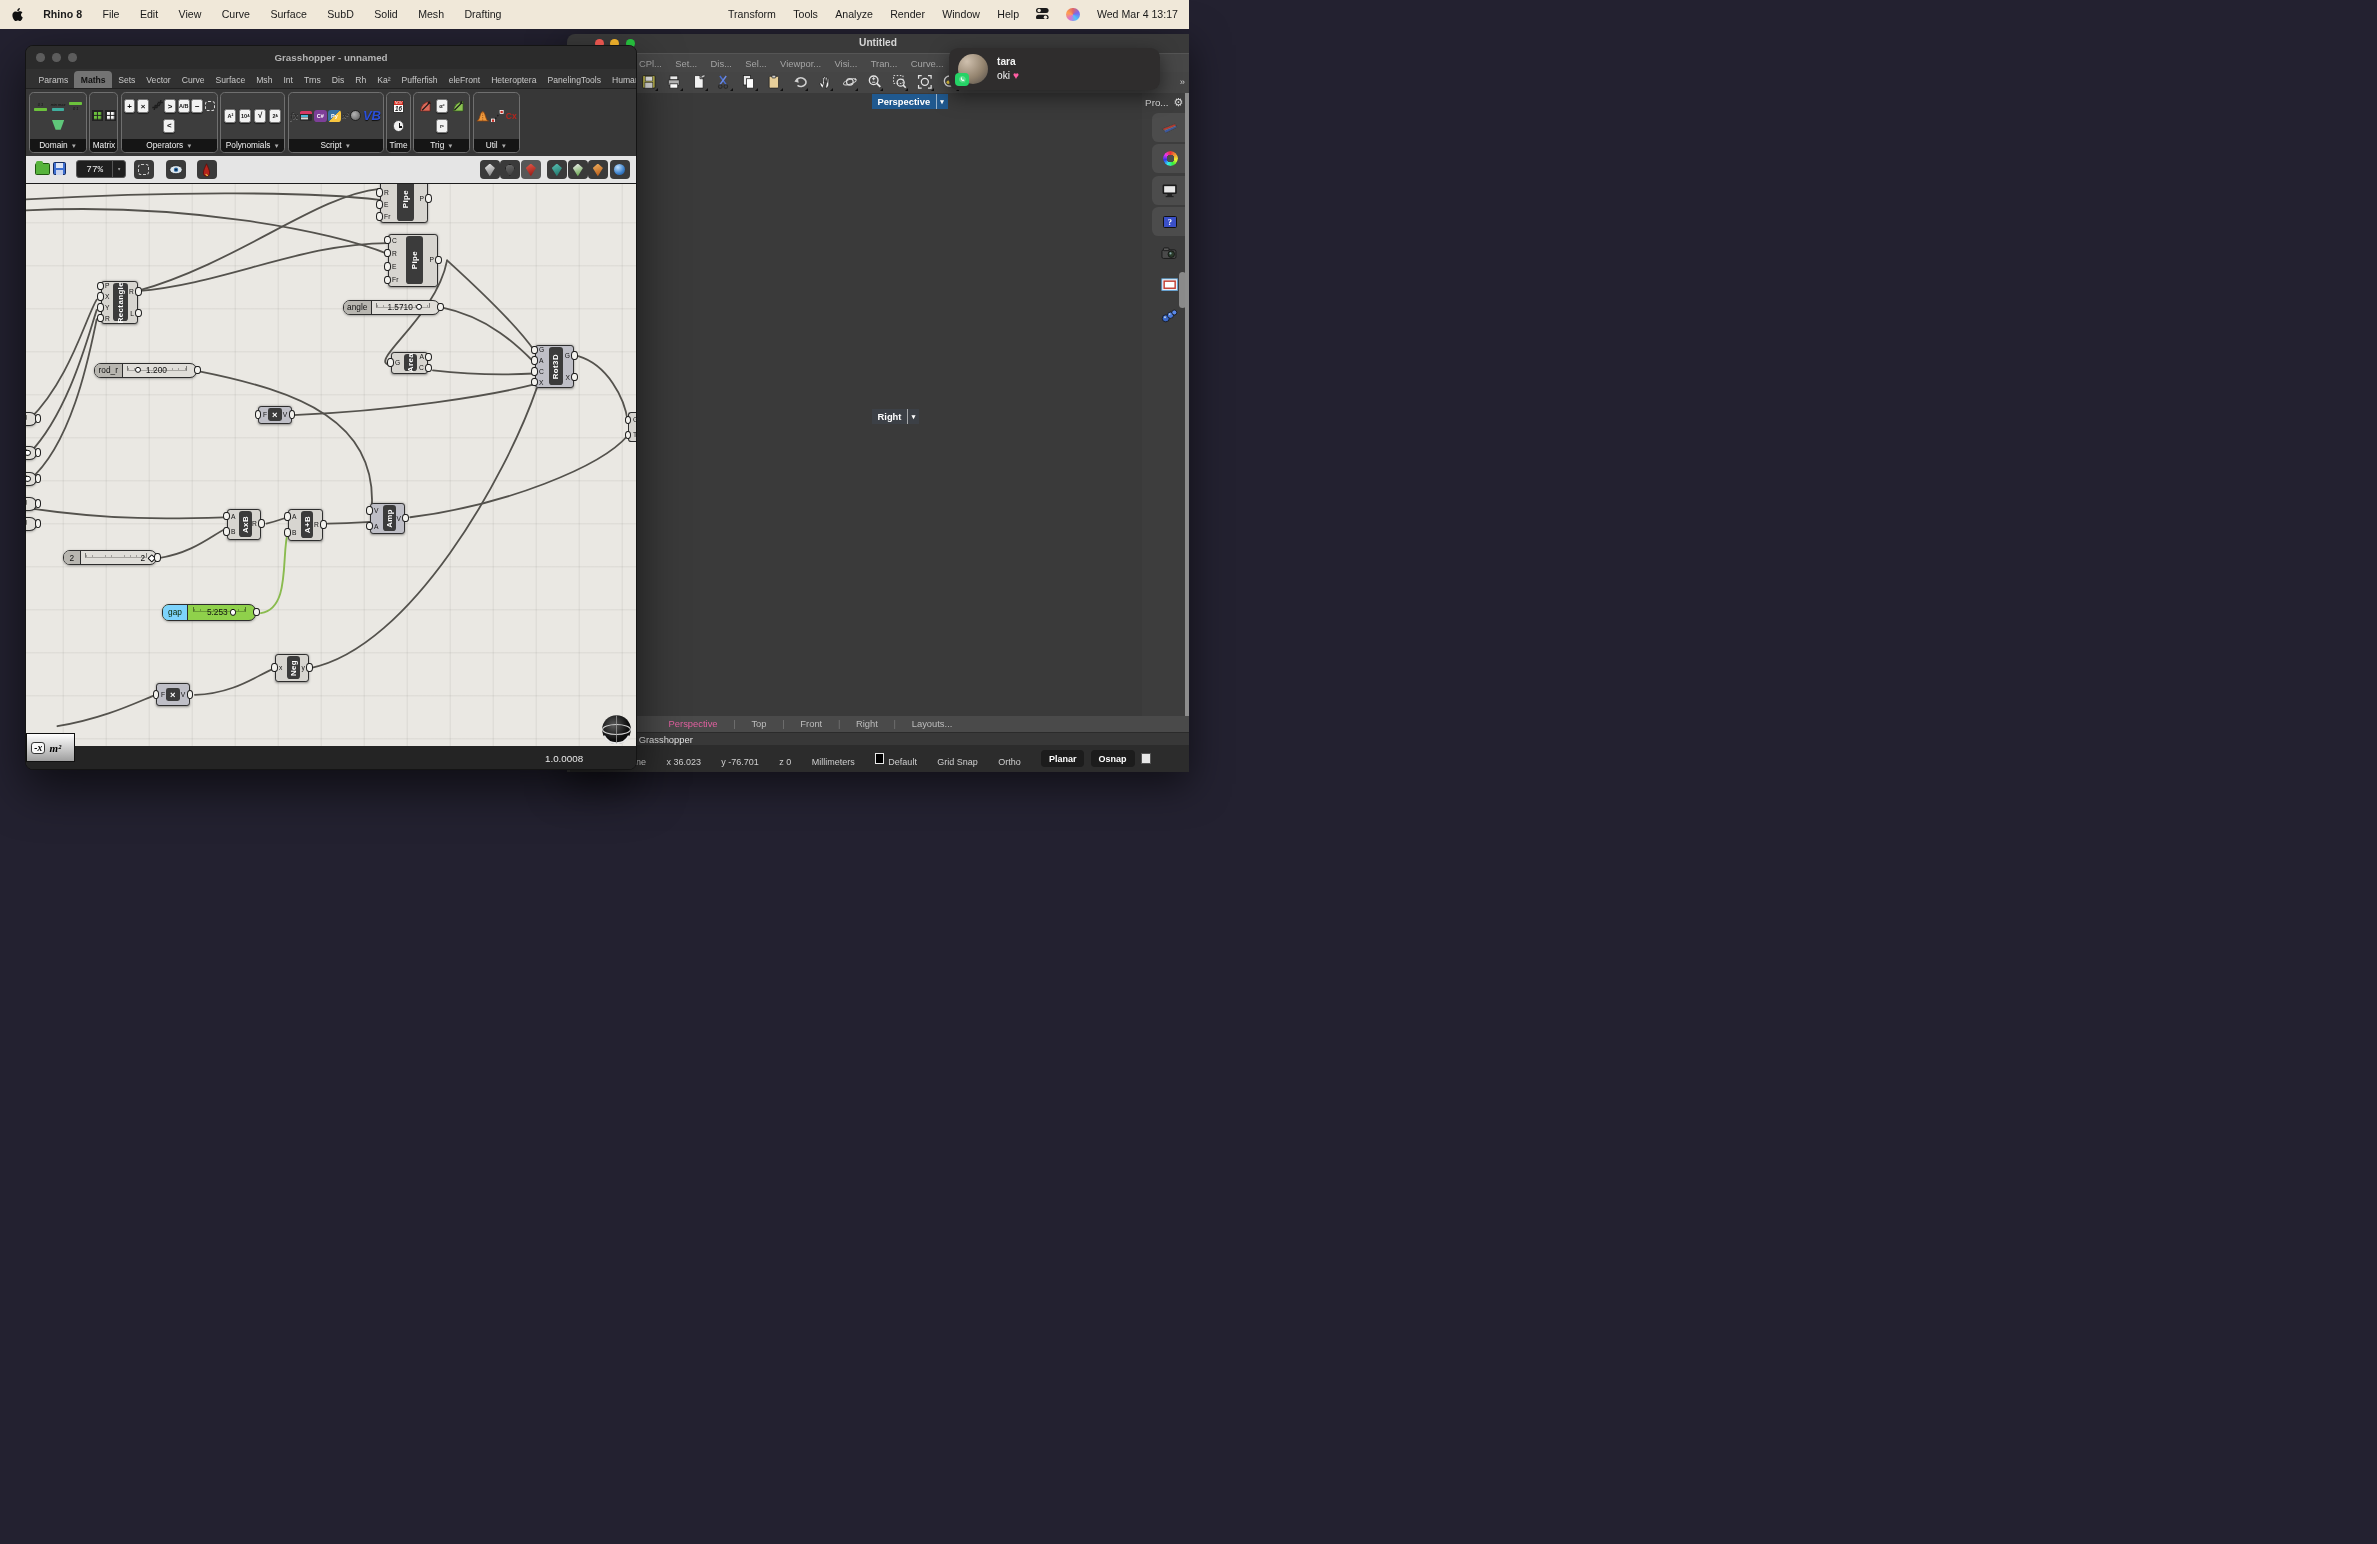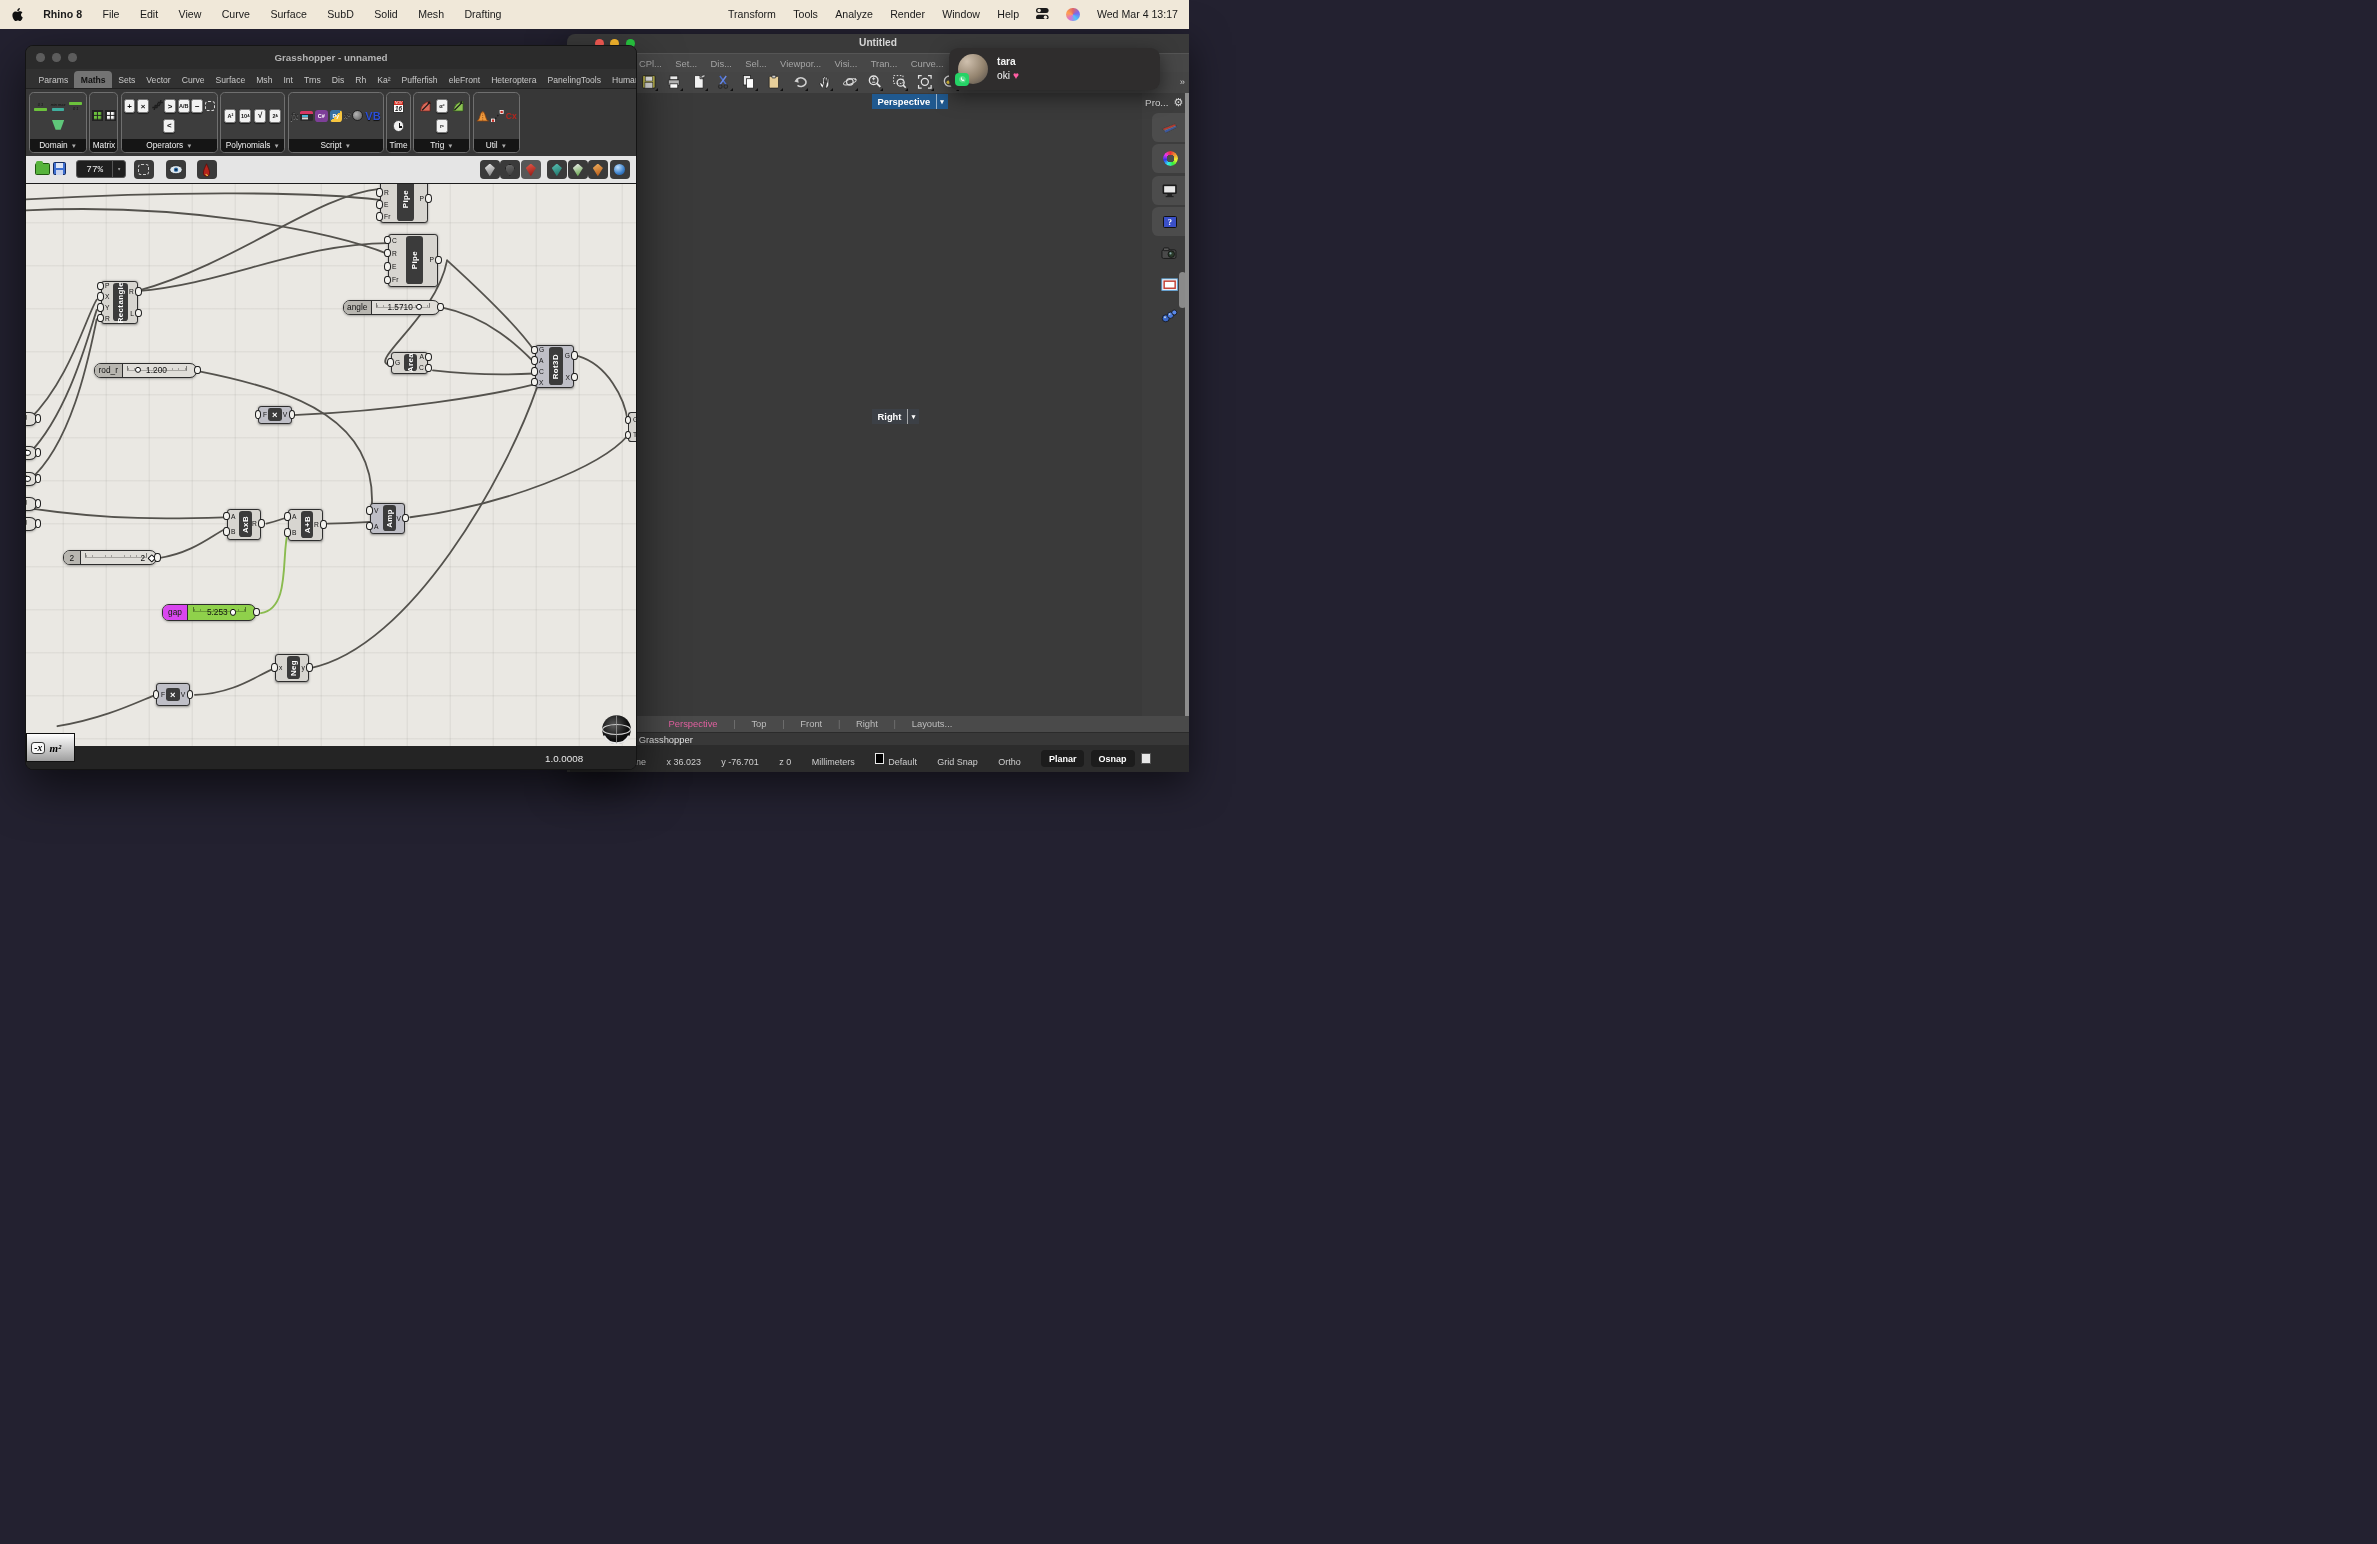--- a/index.html
+++ b/index.html
@@ -127,21 +127,21 @@
   .codeblk { width:12.6px; height:10.2px; background:#2a2a2a; border-radius:1.6px; position:relative; }
   .codeblk::before { content:""; position:absolute; top:0; left:0; right:0; height:3.1px; background:#d63864;
     border-radius:1.6px 1.6px 0 0; }
   .codeblk::after { content:""; position:absolute; left:1.6px; top:4.7px; width:6.3px; height:1.2px;
     background:#49b7d8; box-shadow:0 2.4px 0 #d8d8d8; }
   .langic { width:12.6px; height:12.6px; border-radius:3.1px; color:#fff; font-size:5.5px; font-weight:bold;
     display:inline-flex; align-items:center; justify-content:center; }
   .langic.cs { background:#7d3f98; }
   .langic.py { background:linear-gradient(135deg,#3771a2 50%,#f7c53f 50%); }
   .ghball { width:11px; height:11px; border-radius:50%; background:radial-gradient(circle at 35% 35%, #b5b5b5, #565656); border:0.8px solid #222; }
-  .vbic { color:#2b4fd8; font-weight:bold; font-size:11px; text-shadow:0 0.8px 0.8px #111; }
+  .vbic { color:#2b4fd8; font-weight:bold; font-style:italic; font-size:13px; text-shadow:0 0.8px 0.8px #111; }
   .cal { width:11.8px; height:13.4px; background:#fff; border:0.8px solid #333; display:inline-flex;
     flex-direction:column; align-items:center; }
   .cal u { text-decoration:none; background:#d42b1e; color:#fff; font-size:3.5px; width:100%; text-align:center; }
   .cal s { text-decoration:none; color:#111; font-size:6.3px; font-weight:bold; }
   .clampic { color:#b5241c; font-weight:bold; font-size:8.6px; }
   .clockic { width:11.8px; height:11.8px; border-radius:50%; background:#f0f0f0; border:0.8px solid #444; position:relative; }
   .clockic::before { content:""; position:absolute; left:5.5px; top:2.4px; width:1.2px; height:3.9px; background:#111; }
   .clockic::after { content:""; position:absolute; left:5.5px; top:5.5px; width:3.1px; height:1.2px; background:#111; }
 
   .gh-canvastoolbar { height:28px; background:#e5e5e5; position:relative; border-bottom:0.8px solid #1d1d1d;font-family:Liberation Mono, monospace; }
@@ -196,21 +196,21 @@
   .slider .strack::before { content:""; position:absolute; left:4.7px; right:9.4px; top:2.4px; height:3.9px;
     border-left:0.8px solid rgba(0,0,0,.45); border-right:0.8px solid rgba(0,0,0,.45);
     background:repeating-linear-gradient(90deg, rgba(0,0,0,.28) 0 0.8px, transparent 0.8px 6.3px);
     background-position:bottom; background-size:100% 2.4px; background-repeat:no-repeat;
     border-bottom:0.8px solid rgba(0,0,0,.25); }
   .sval { position:absolute; top:50%; transform:translateY(-50%); font-size:8.3px; color:#111; }
   .sknob { position:absolute; top:50%; width:6.3px; height:6.3px; border:1.6px solid #111; background:#fff;
     border-radius:50%; transform:translateY(-50%); }
   .sknob.diamond { border-radius:0.8px; transform:translateY(-50%) rotate(45deg); width:5.5px; height:5.5px; }
   .slider.green { background:#8fd14b; }
-  .slider.green .slab { background:#d946ef; color:#0c2802; }
+  .slider.green .slab { background:#7dd3fc; color:#0c2802; }
   .slider.partial { border-radius:0 7px 7px 0; border-left:none; }
 
   .trackball { position:absolute; left:575px; top:530px; width:31px; height:31px; }
   .gh-statusbar { height:25px; background:#242424; display:flex; align-items:center; color:#aaa;
     border-radius:0 0 7px 7px; position:relative; }
   .gh-more { margin-left:17.3px; font-size:10.2px; letter-spacing:0.8px; }
   .gh-version { position:absolute; left:519px; color:#e8e8e8; font-size:9.8px; }
   .corner-tools { position:absolute; left:0px; top:687px; width:49px; height:29px; z-index:12;
     background:linear-gradient(180deg,#ffffff,#9f9f9f); border:1.6px solid #111; display:flex;
     align-items:center; gap:3.9px; padding:0 3.9px; }

